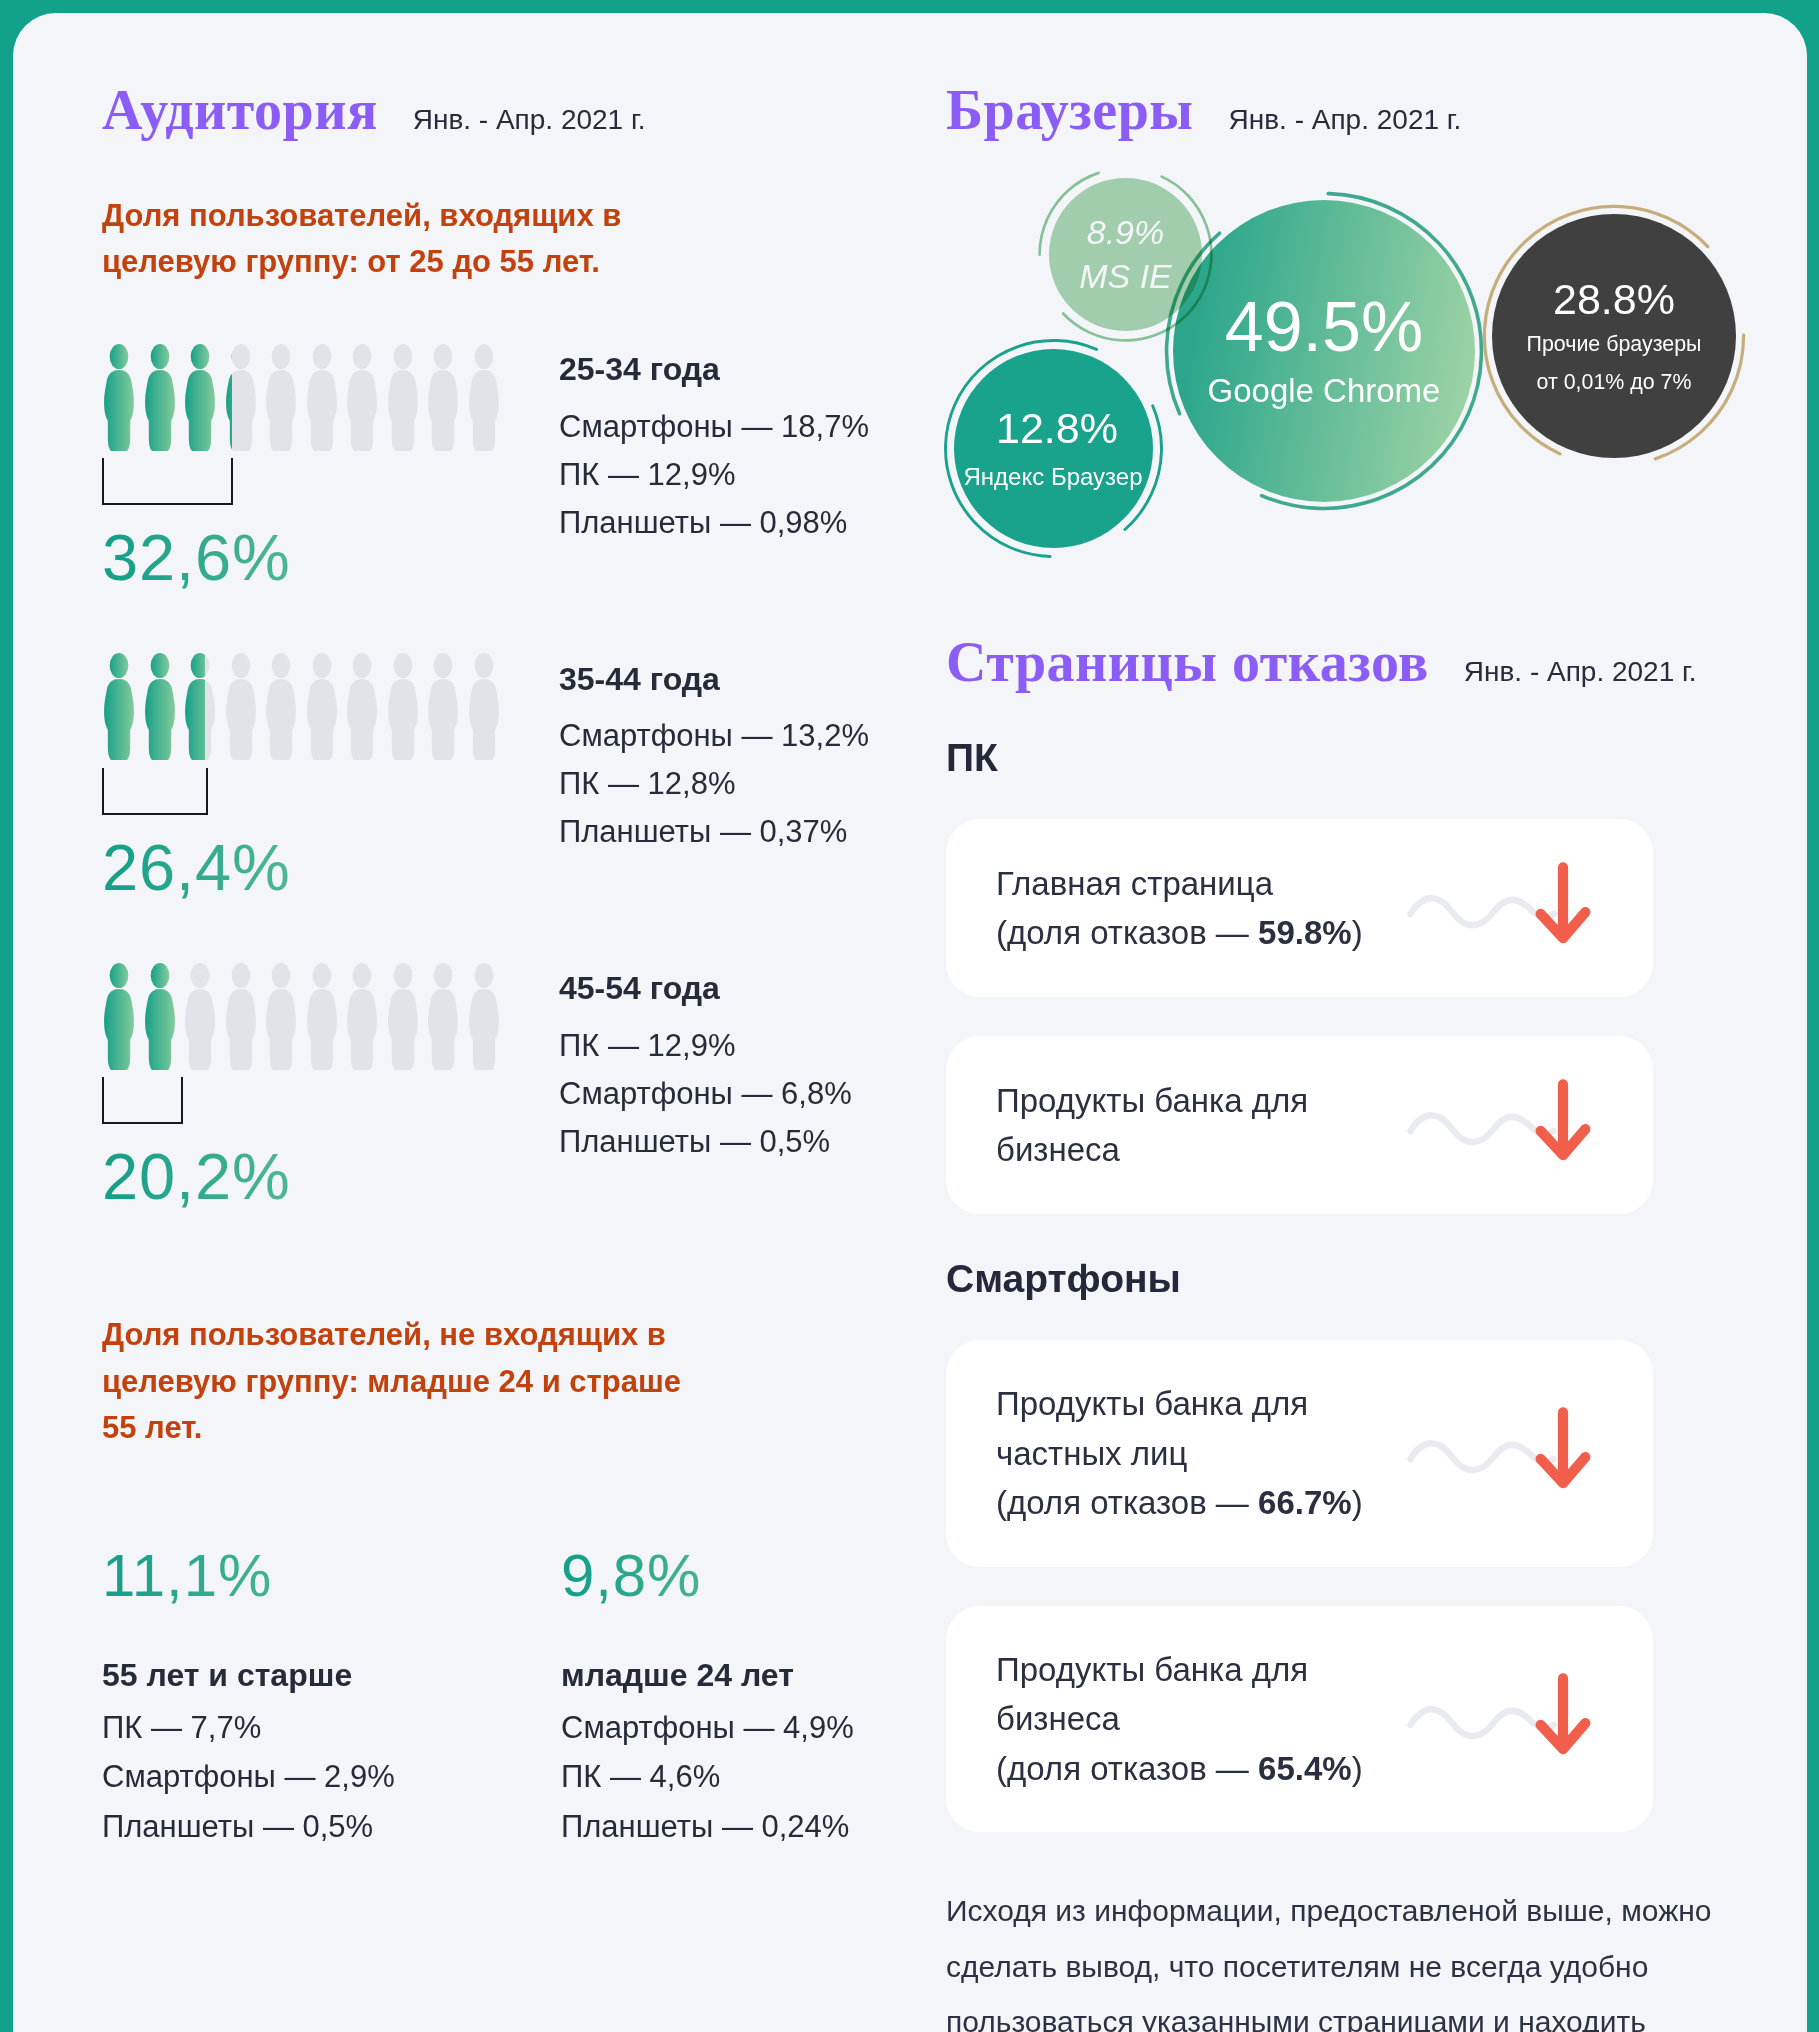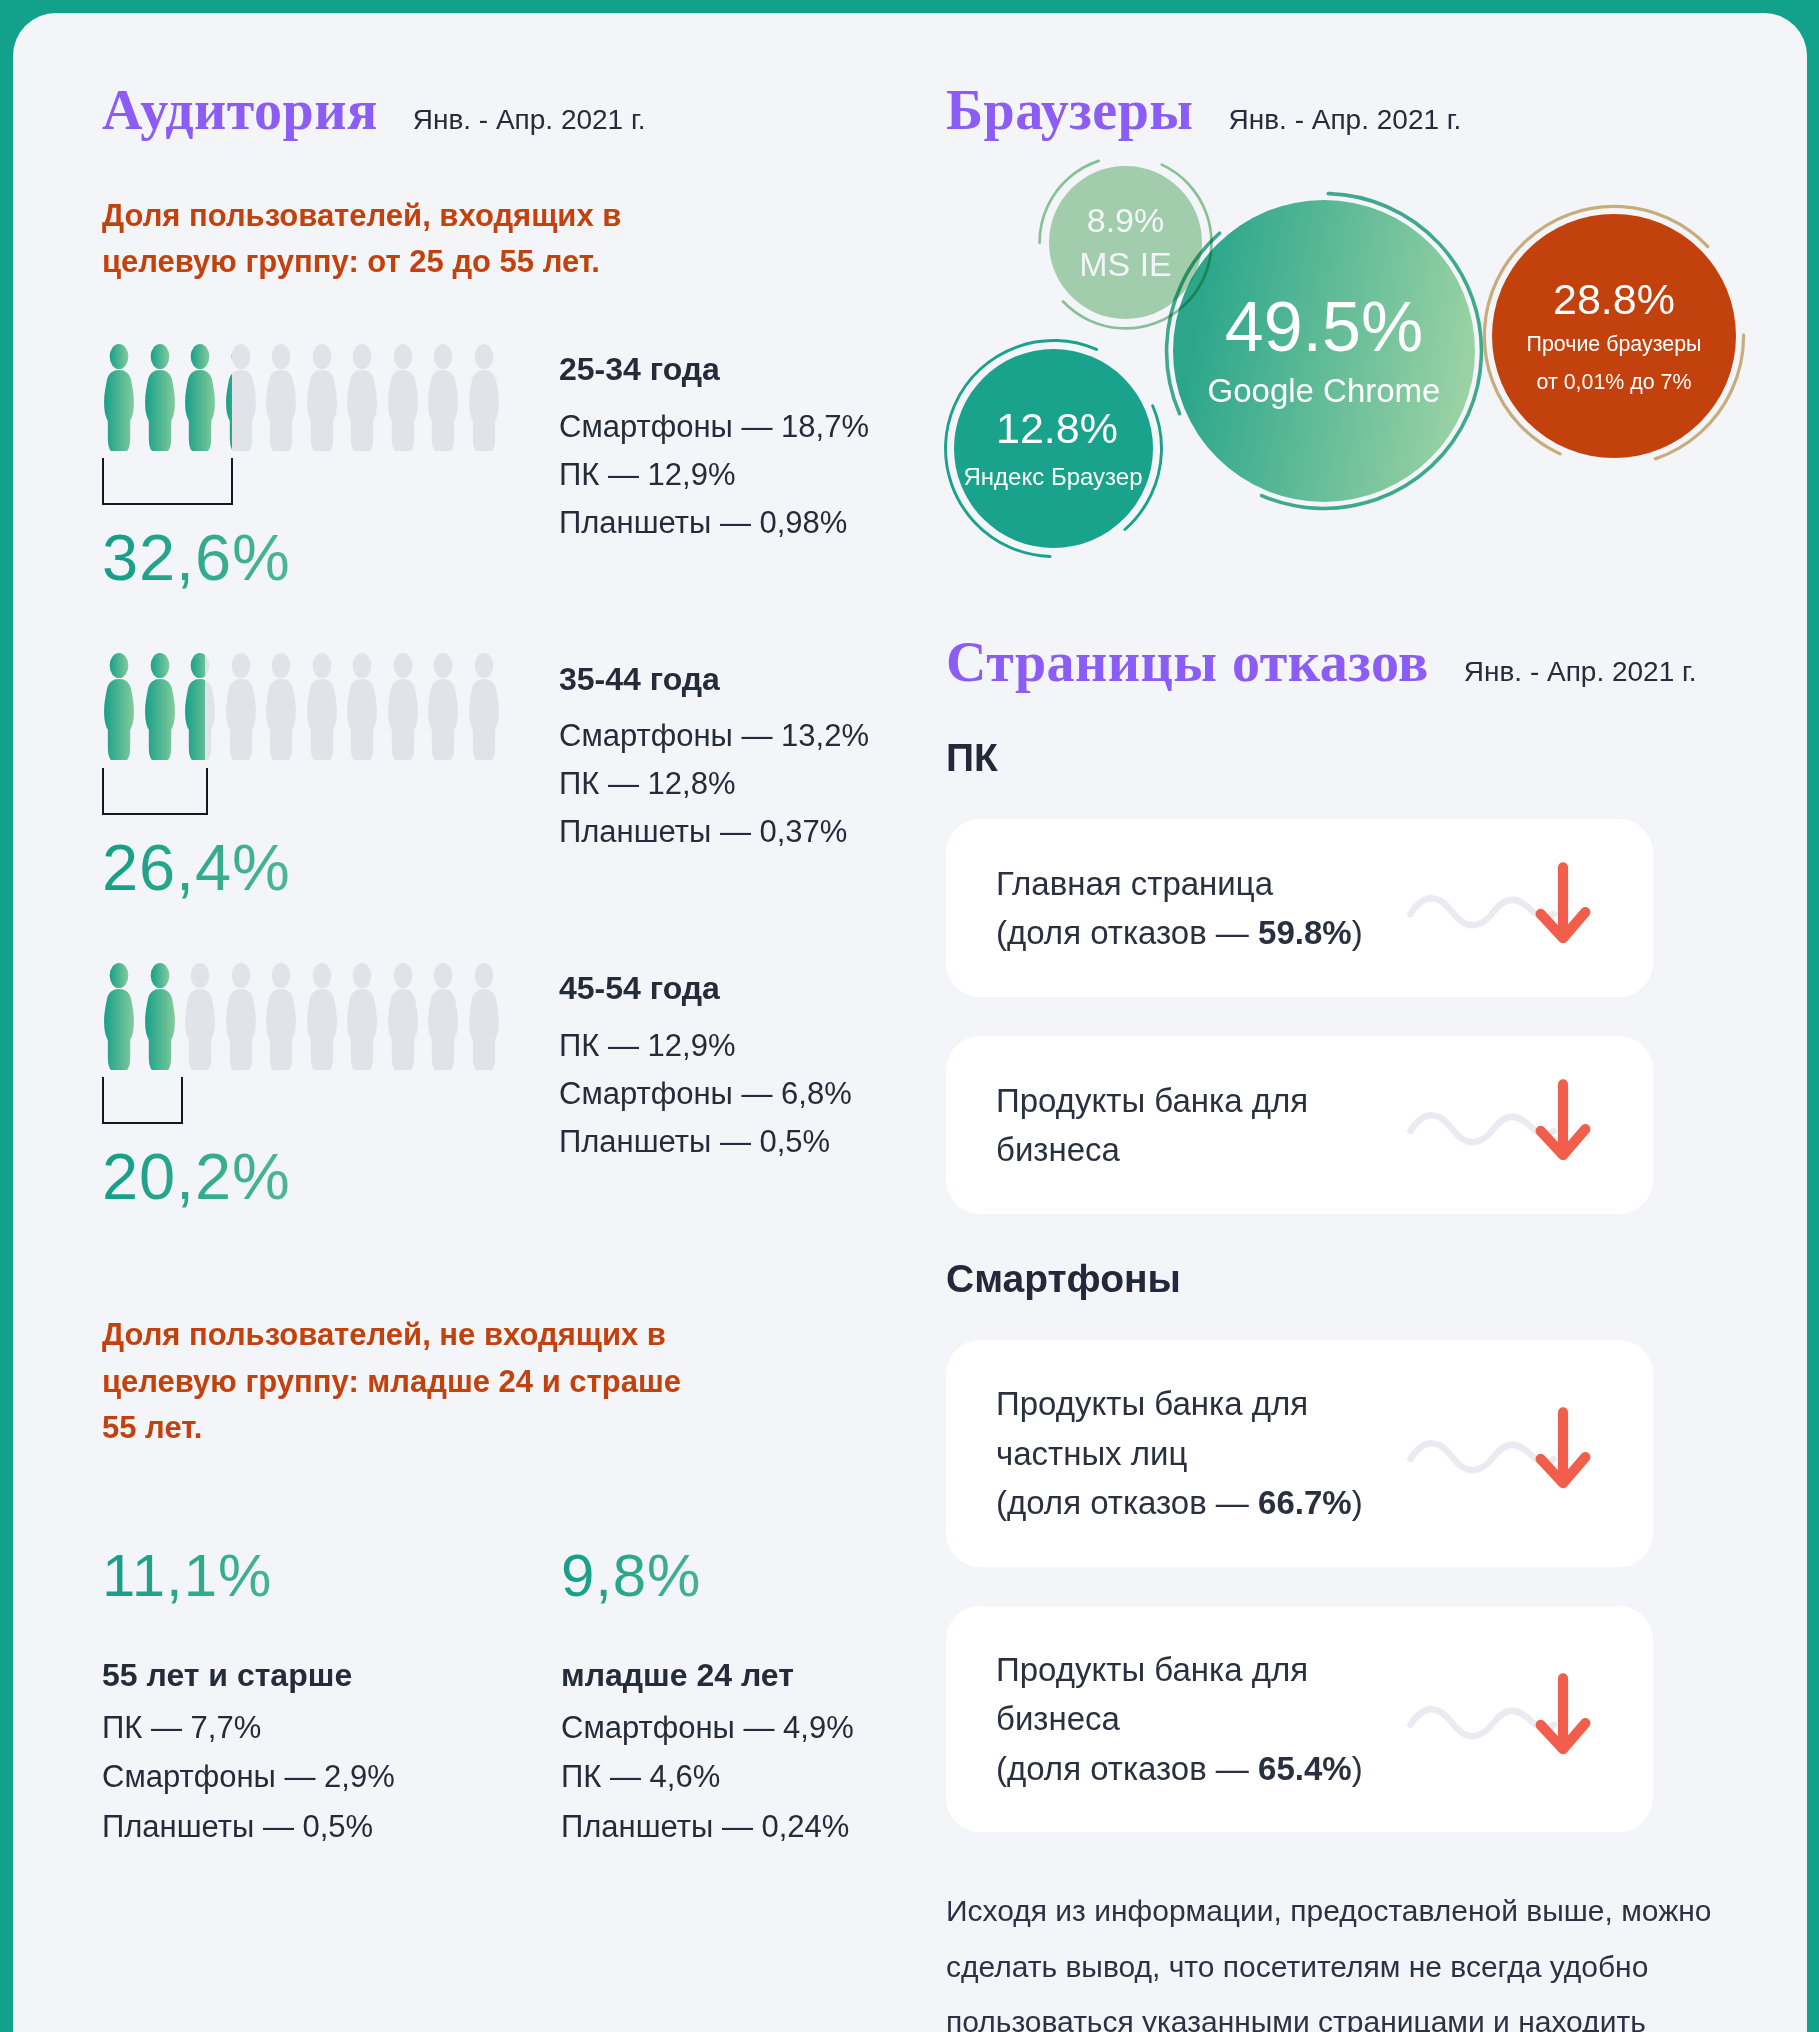--- a/index.html
+++ b/index.html
@@ -48,24 +48,24 @@
   .nt-num{font-size:60px;letter-spacing:0.9px;}
   .nt-label{font-weight:700;font-size:32px;margin-top:47px;}
   .nt-lines{font-size:31px;line-height:1.6;margin-top:9.3px;}
   
   .bubble-chart{position:relative;height:418px;margin-top:24px;}
   .bubble{
     position:absolute;border-radius:50%;color:#fff;
     display:flex;flex-direction:column;align-items:center;justify-content:center;text-align:center;
   }
   .ring{position:absolute;left:-13px;top:-13px;width:calc(100% + 26px);height:calc(100% + 26px);pointer-events:none;}
-  .b-msie{left:103px;top:0;width:153px;height:153px;background:rgba(150,205,161,.82);mix-blend-mode:multiply;z-index:2;}
+  .b-msie{left:103px;top:12px;width:153px;height:153px;background:rgba(150,205,161,.82);mix-blend-mode:multiply;z-index:2;font-style:italic;}
   .b-chrome{left:227px;top:34px;width:302px;height:302px;background:linear-gradient(100deg,#2ba68b 12%,#9dd3a5 94%);z-index:1;}
   .b-yandex{left:7.5px;top:183px;width:199px;height:199px;background:#19a28c;z-index:3;}
-  .b-other{left:546px;top:48px;width:244px;height:244px;background:#c2410c;z-index:1;}
+  .b-other{left:546px;top:48px;width:244px;height:244px;background:#404040;z-index:1;}
   .b-num-xl{font-size:70px;line-height:1.05;}
   .b-lab-xl{font-size:33px;margin-top:7.5px;}
   .b-num-s{font-size:34px;line-height:1.3;}
   .b-lab-s{font-size:34px;line-height:1.3;}
   .b-num-m{font-size:43px;line-height:1.1;margin-left:8px;}
   .b-lab-m{font-size:24px;margin-top:11.2px;}
   .b-num-o{font-size:43px;line-height:1.1;}
   .b-lab-o{font-size:21.4px;margin-top:9.3px;}
   .b-sub-o{font-size:21.4px;margin-top:13px;}
   

